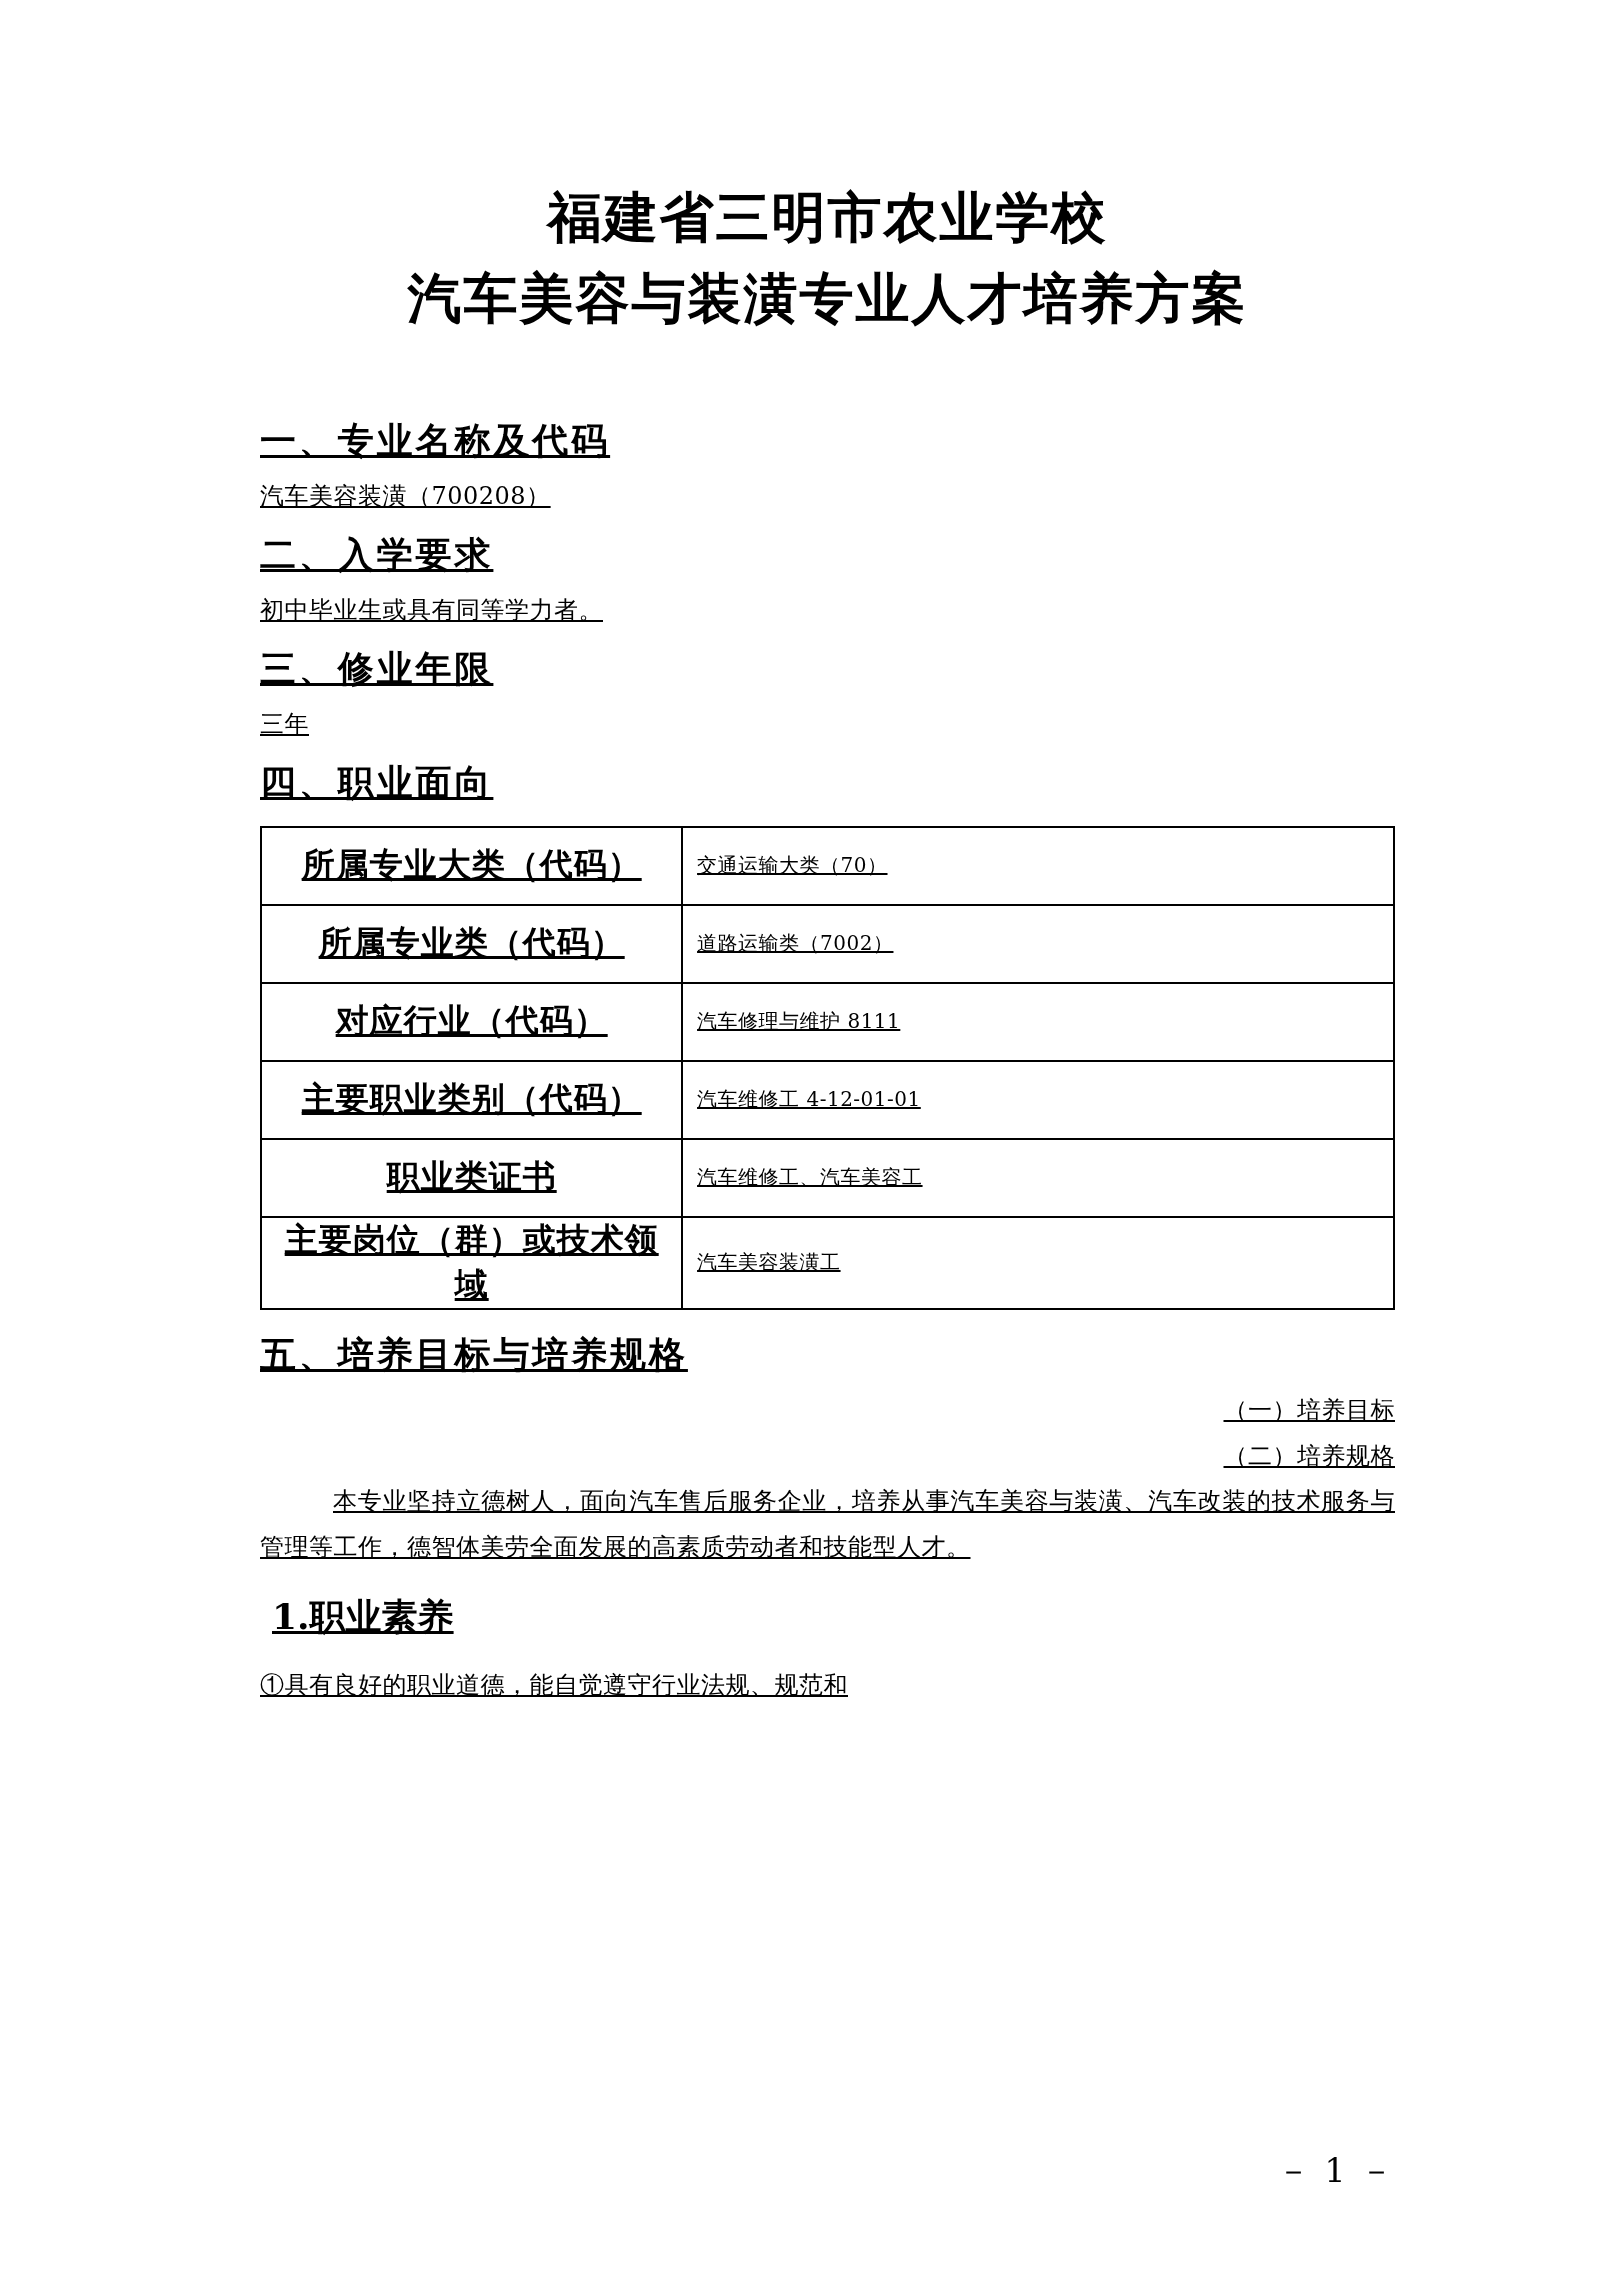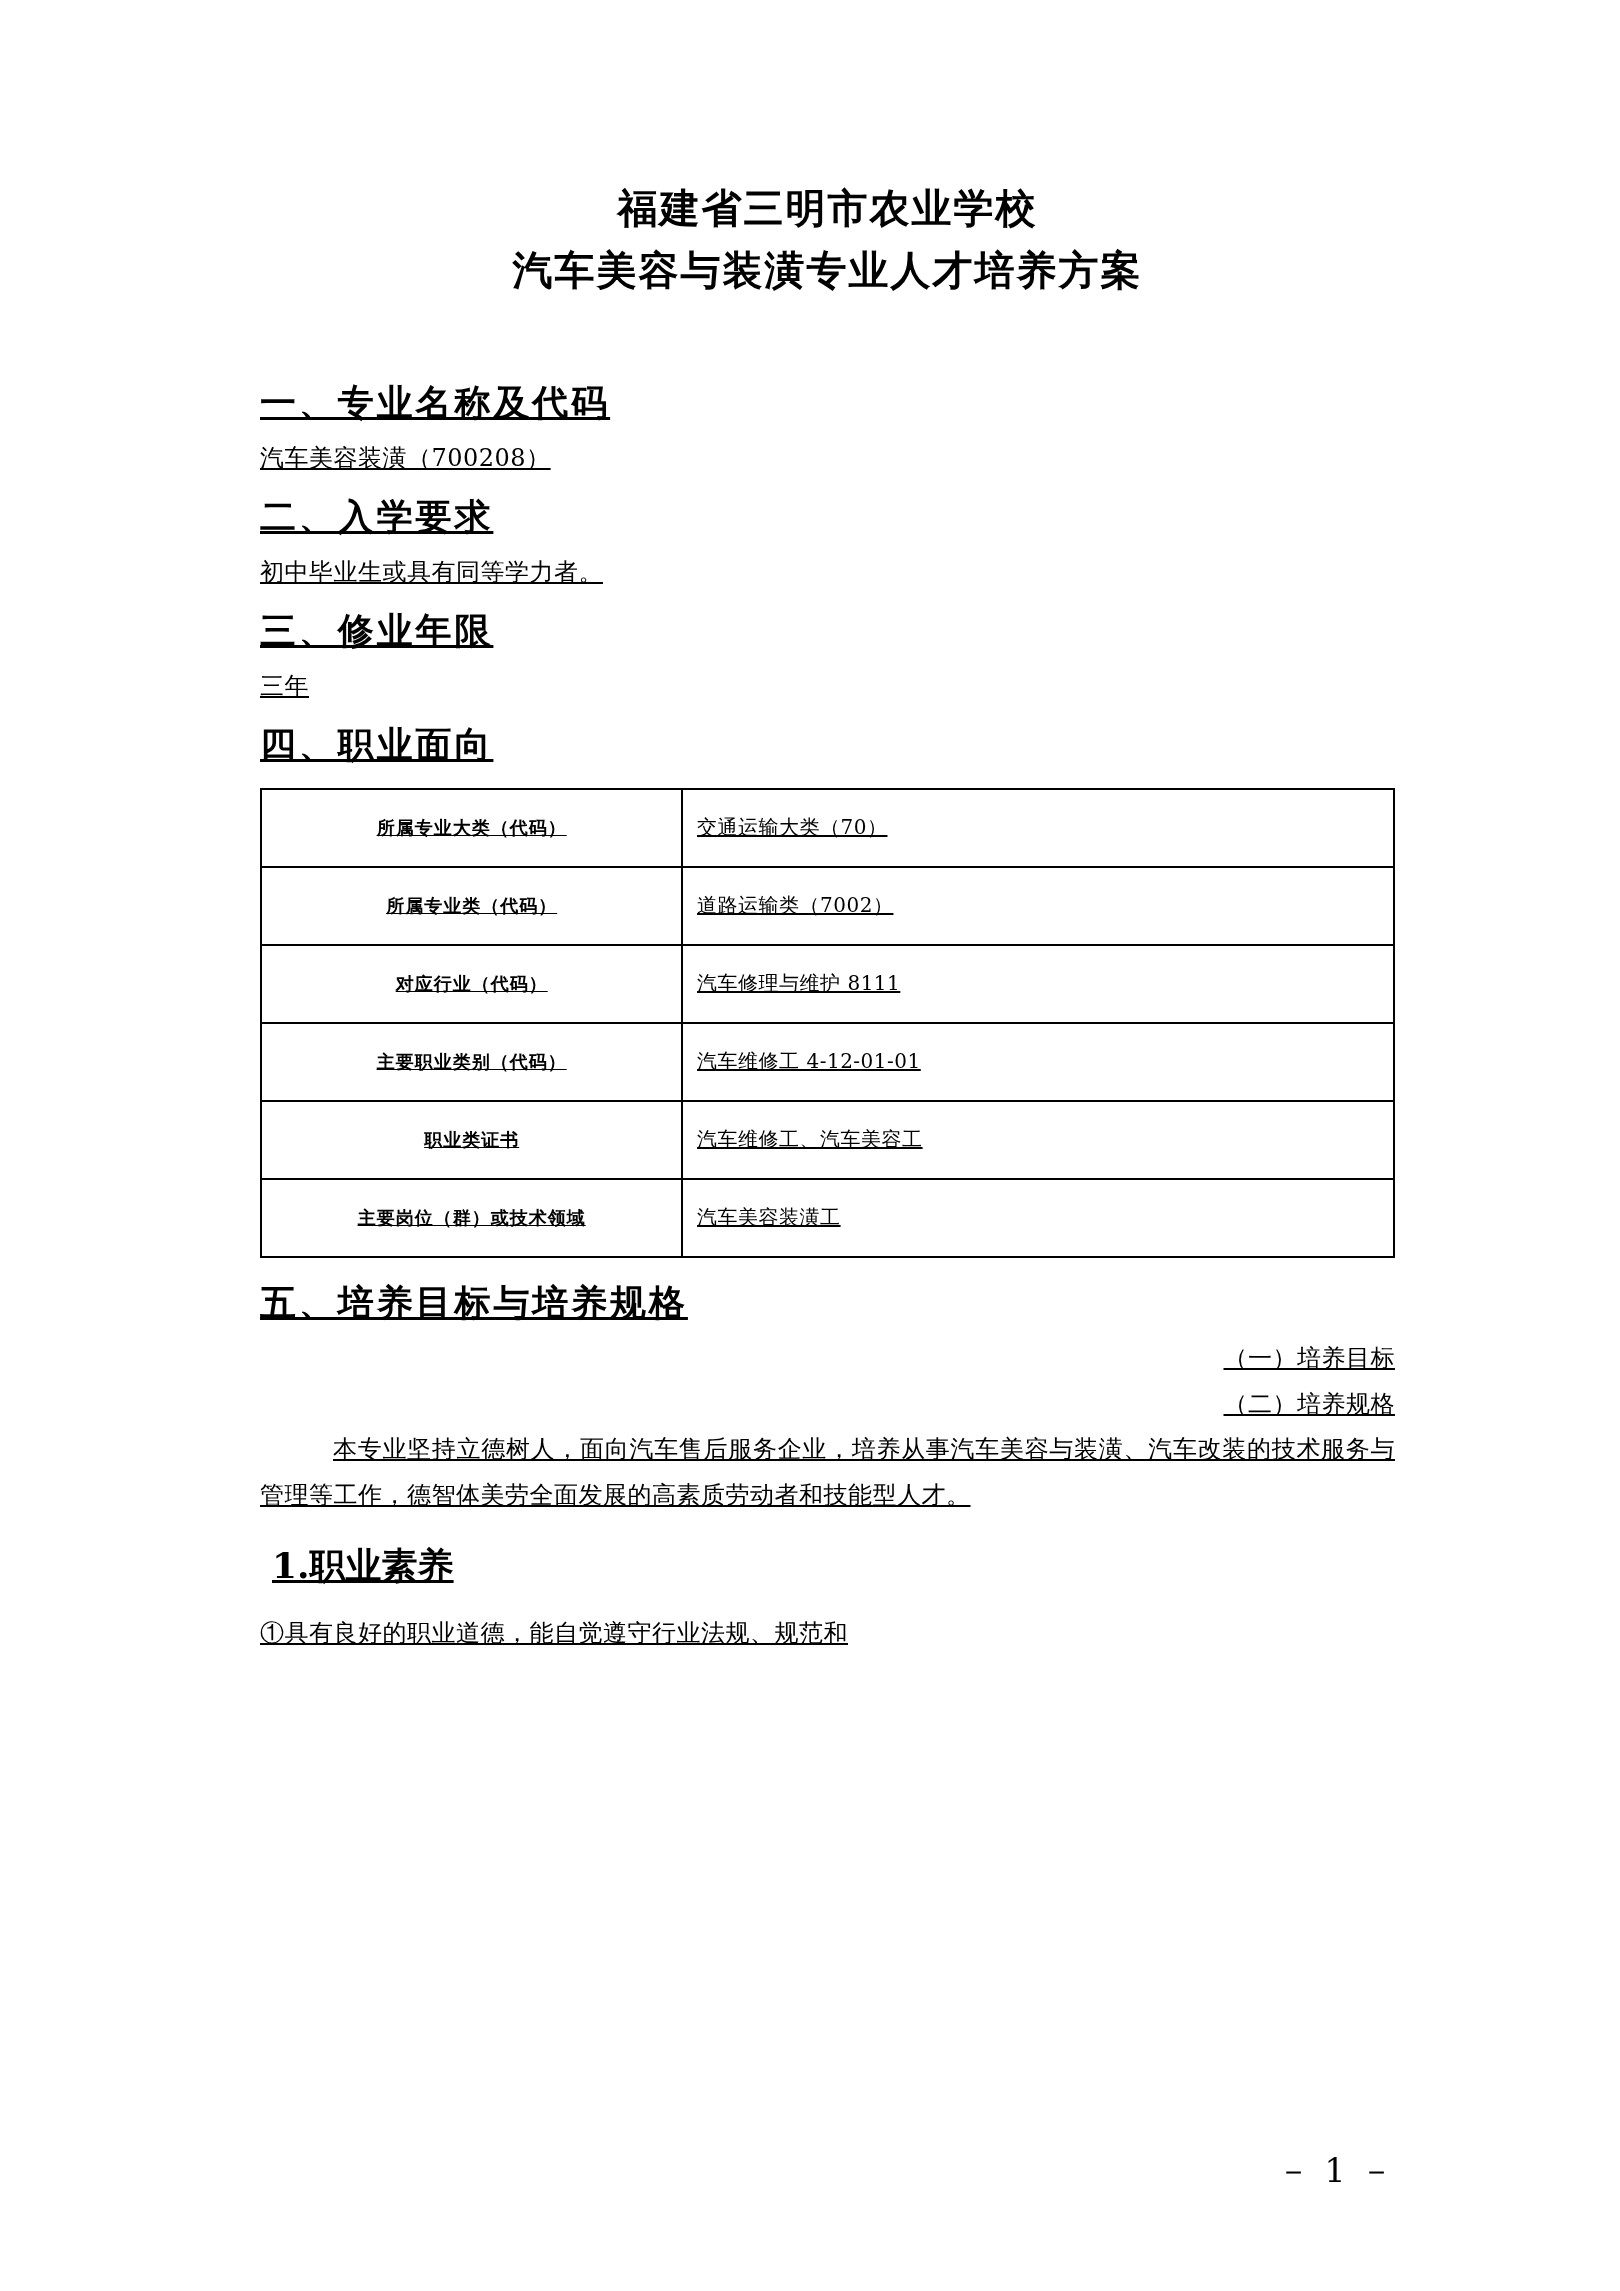--- a/index.html
+++ b/index.html
@@ -14,21 +14,21 @@
   .page {
     width: 1620px;
     height: 2292px;
     position: relative;
     background: #ffffff;
     box-sizing: border-box;
     padding: 181px 225px 59px 260px;
   }
   .doc-title {
     text-align: center;
-    font-size: 40px;
+    font-size: 54px;
     line-height: 1.35;
     font-weight: 600;
     letter-spacing: 2px;
     margin: 0 0 5.9px 0;
     font-family: "DejaVu Serif", "Liberation Serif", serif;
   }
   .doc-title .line2 {
     display: block;
     margin-top: 7.8px;
   }
@@ -72,21 +72,21 @@
   }
   table.career-table td {
     border: 2px solid #000000;
     height: 76px;
     vertical-align: middle;
     padding: 0 13.7px;
   }
   td.label-cell {
     width: 392px;
     text-align: center;
-    font-size: 18px;
+    font-size: 33px;
     font-weight: 700;
     letter-spacing: 1px;
     font-family: "DejaVu Serif", "Liberation Serif", serif;
   }
   td.value-cell {
     font-size: 20px;
     padding-left: 23.5px;
     letter-spacing: 0.5px;
     margin-left: 12px;
   }

